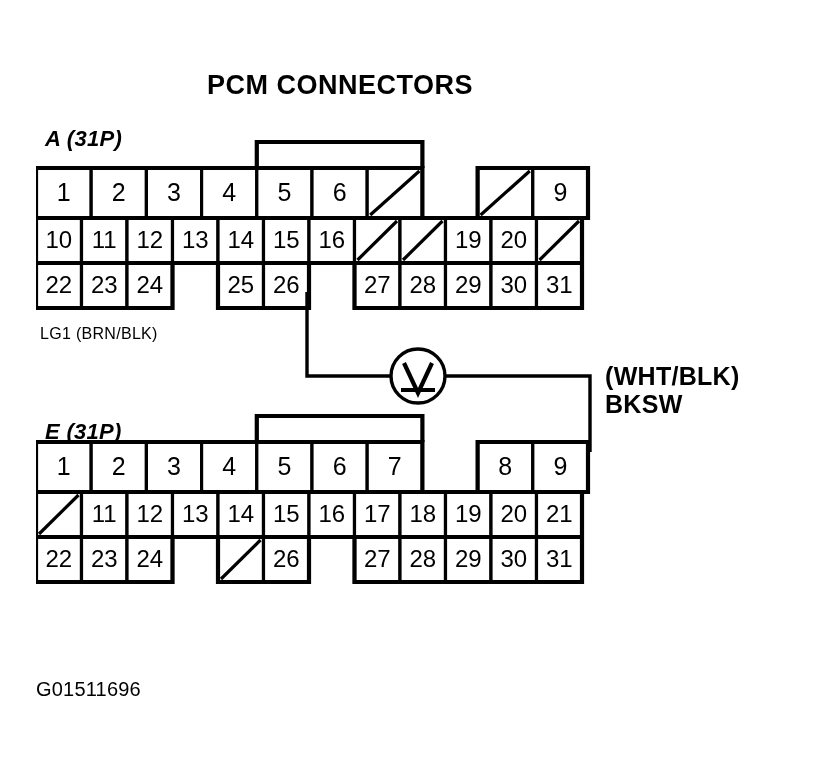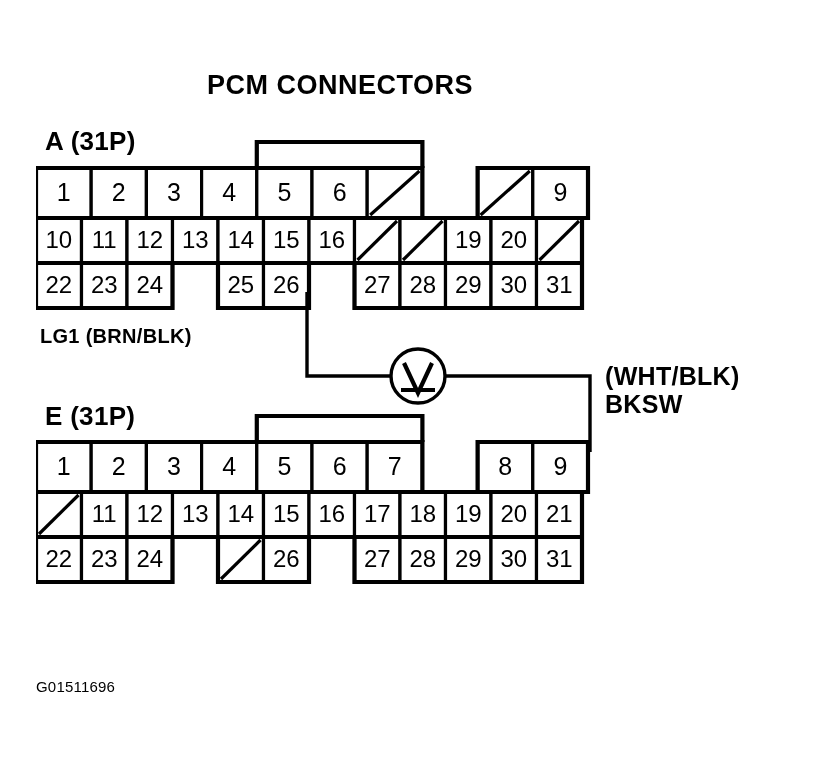--- a/index.html
+++ b/index.html
@@ -22,48 +22,49 @@
 
   
   #diagram-title {
     left: 0; top: 70px; width: 680px;
     text-align: center;
     font-size: 27px;
     font-weight: bold;
     letter-spacing: 0.5px;
   }
   .conn-label {
-    font-size: 26px;
+    font-size: 22px;
     font-weight: bold;
     letter-spacing: 0.3px;
+    font-style: italic;
   }
   #label-a { left: 45px; top: 126px; }
-  #label-e { left: 45px; top: 401px; }
+  #label-e { left: 45px; top: 419px; }
 
   #label-lg1 {
     left: 40px; top: 325px;
-    font-size: 20px;
-    font-weight: bold;
+    font-size: 16px;
+    font-weight: normal;
     letter-spacing: 0.3px;
   }
   #label-bksw {
     left: 605px; top: 362px;
     font-size: 25px;
     font-weight: bold;
     line-height: 28px;
     letter-spacing: 0.3px;
   }
   #caption {
     left: 110px; top: 630px;
     font-size: 24px;
     letter-spacing: 0.2px;
   }
   #figure-code {
     left: 36px; top: 678px;
-    font-size: 15px;
+    font-size: 20px;
     letter-spacing: 0.2px;
   }
 
   
   .connector-svg { display: block; }
   #connector-a-wrap { left: 36px; top: 140px; }
   #connector-e-wrap { left: 36px; top: 414px; }
   #wiring-wrap { left: 0px; top: 0px; }
 
   svg text {

